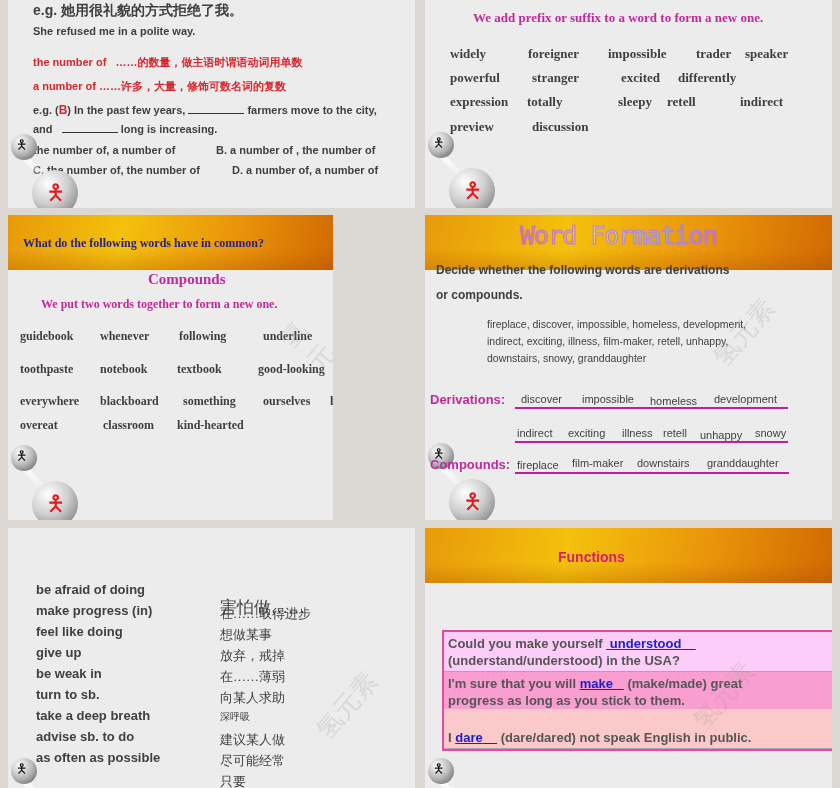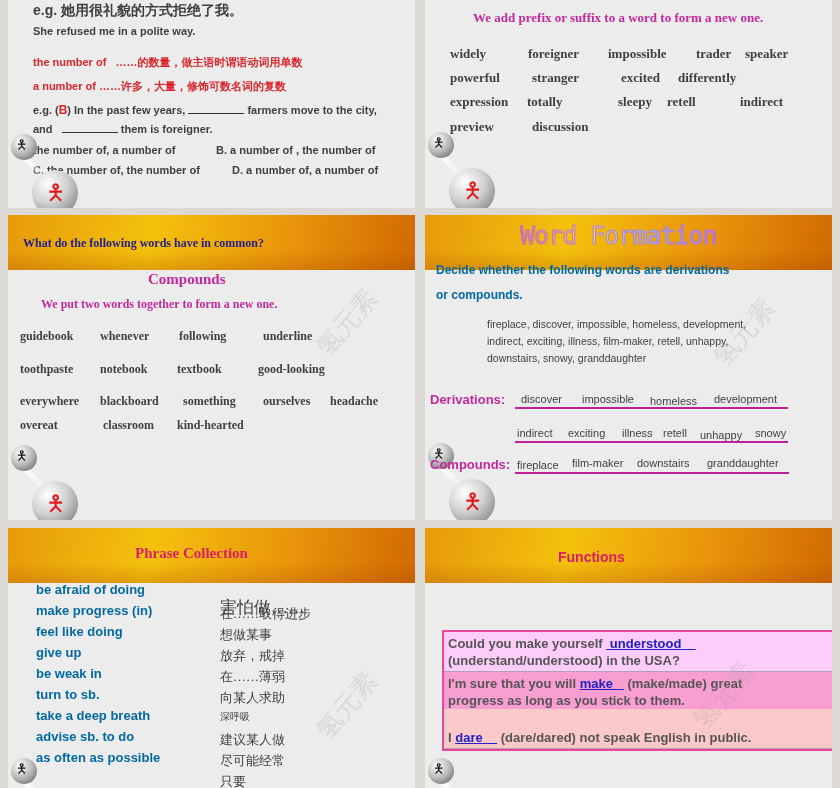--- a/index.html
+++ b/index.html
@@ -1,36 +1,36 @@
 <!DOCTYPE html>
 <html><head>
 <meta charset="utf-8">
 <style>
   * { box-sizing: border-box; margin: 0; padding: 0; }
   html, body { width: 840px; height: 788px; overflow: hidden; background: #dcd9d5; }
   body { position: relative; font-family: "Liberation Sans", sans-serif; }
   .slide { position: absolute; background: #ececec; overflow: hidden; }
   .s1 { left: 8px; top: 0; width: 407px; height: 208px; }
   .s2 { left: 425px; top: 0; width: 407px; height: 208px; }
-  .s3 { left: 8px; top: 215px; width: 407px; height: 305px; }
+  .s3 { left: 8px; top: 215px; width: 325px; height: 305px; }
   .s4 { left: 425px; top: 215px; width: 407px; height: 305px; }
   .s5 { left: 8px; top: 528px; width: 407px; height: 260px; }
   .s6 { left: 425px; top: 528px; width: 407px; height: 260px; }
   .hbar { position: absolute; left: 0; top: 0; width: 100%; height: 55px;
     background: linear-gradient(100deg, #e79a0a 0%, #f4c10c 35%, #e9930a 70%, #d06a02 100%); }
   .hbar::after { content: ""; position: absolute; left: 0; right: 0; bottom: 0; height: 20px;
     background: linear-gradient(180deg, rgba(0,0,0,0) 0%, rgba(160,60,0,0.25) 100%); }
   .abs { position: absolute; white-space: nowrap; }
   .sans { font-family: "Liberation Sans", sans-serif; }
   .serif { font-family: "Liberation Serif", serif; }
   .grey { color: #3f3f3f; }
   .red { color: #d8262c; }
   .mag { color: #c22a9b; }
   .navy { color: #24228a; }
-  .blue { color: #0369a1; }
+  .blue { color: #404040; }
   .bold { font-weight: bold; }
   
   .balls { position: absolute; left: 0; width: 90px; height: 90px; pointer-events: none; }
   .ball-s { position: absolute; left: 3px; top: 0; width: 26px; height: 26px; border-radius: 50%;
     background: radial-gradient(circle at 35% 30%, #ffffff 0%, #b8b8b8 50%, #555 100%); }
   .ball-l { position: absolute; left: 24px; top: 36px; width: 46px; height: 46px; border-radius: 50%;
     background: radial-gradient(circle at 35% 30%, #ffffff 0%, #cfcfcf 45%, #6d6d6d 100%); }
   .streak { position: absolute; left: 14px; top: 18px; width: 40px; height: 6px; transform: rotate(45deg);
     transform-origin: left center; background: linear-gradient(90deg, rgba(255,255,255,0.9), rgba(200,200,200,0)); }
   .fig { position: absolute; font-size: 14px; line-height: 1; }
@@ -57,21 +57,21 @@
     <span>a number of</span> <span>……许多，大量，修饰可数名词的复数</span>
   </div>
   <div class="abs sans bold grey" style="left:25px;top:103px;font-size:11px;">
     <span>e.g. (</span><span class="red" style="font-size:12px;">B</span><span>) In the past few years,</span>
     <span class="blank" style="width:56px;"></span>
     <span>farmers move to the city,</span>
   </div>
   <div class="abs sans bold grey" style="left:25px;top:123px;font-size:11px;">
     <span>and</span>
     &nbsp;&nbsp;<span class="blank" style="width:56px;"></span>
-    <span>them is foreigner.</span>
+    <span>long is increasing.</span>
   </div>
   <div class="abs sans bold grey" style="left:25px;top:144px;font-size:11px;">the number of, a number of</div>
   <div class="abs sans bold grey" style="left:208px;top:144px;font-size:11px;">B. a number of , the number of</div>
   <div class="abs sans bold grey" style="left:25px;top:164px;font-size:11px;">C. the number  of, the number of</div>
   <div class="abs sans bold grey" style="left:224px;top:164px;font-size:11px;">D. a number of, a number of</div>
   <div class="balls" style="top:134px;">
     <div class="streak"></div>
     <div class="ball-s"></div>
     <div class="ball-l"></div>
     <span class="fig fig-s">🯅</span>
@@ -180,23 +180,20 @@
   <div class="balls" style="top:228px;">
     <div class="streak"></div>
     <div class="ball-s"></div>
     <div class="ball-l"></div>
     <span class="fig fig-s">🯅</span>
     <span class="fig fig-l">🯅</span>
   </div>
 </div>
 
 <div class="slide s5">
-  <div class="hbar">
-    <div class="abs serif bold" style="left:127px;top:17px;font-size:15px;color:#d81f6a;z-index:1;">Phrase Collection</div>
-  </div>
   <div>
     <div class="abs sans bold blue" style="left:28px;top:54px;font-size:13px;">be afraid of  doing</div>
     <div class="abs serif grey" style="left:212px;top:68px;font-size:17px;">害怕做……</div>
     <div class="abs sans bold blue" style="left:28px;top:75px;font-size:13px;">make progress (in)</div>
     <div class="abs serif grey" style="left:212px;top:77px;font-size:13px;">在……取得进步</div>
     <div class="abs sans bold blue" style="left:28px;top:96px;font-size:13px;">feel like doing</div>
     <div class="abs serif grey" style="left:212px;top:98px;font-size:13px;">想做某事</div>
     <div class="abs sans bold blue" style="left:28px;top:117px;font-size:13px;">give up</div>
     <div class="abs serif grey" style="left:212px;top:119px;font-size:13px;">放弃，戒掉</div>
     <div class="abs sans bold blue" style="left:28px;top:138px;font-size:13px;">be weak in</div>

